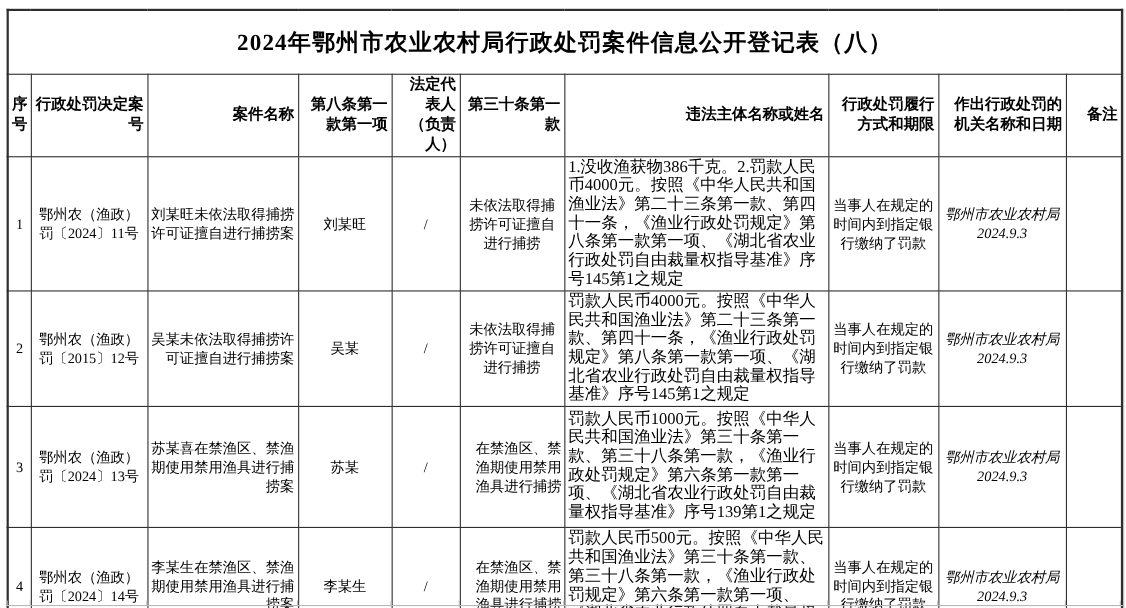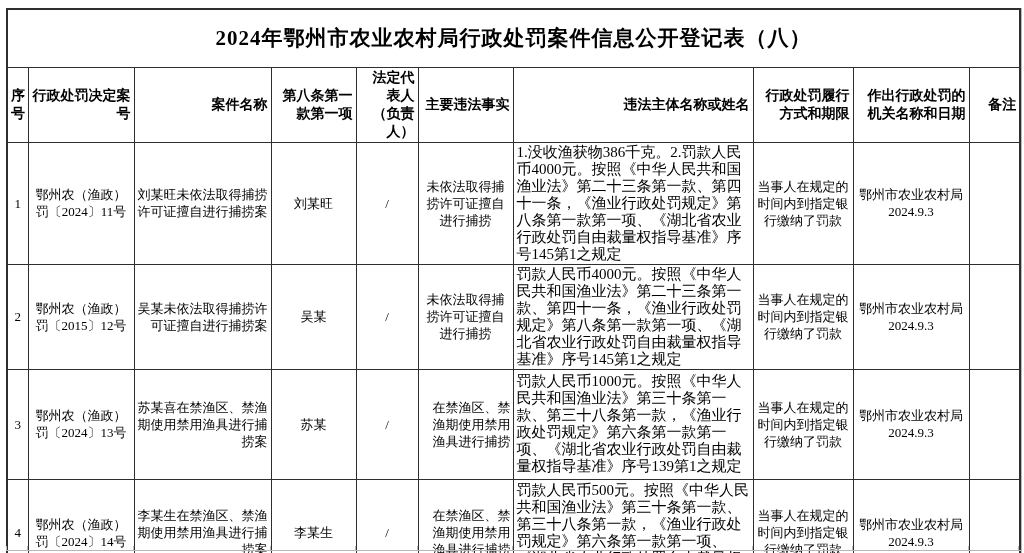--- a/index.html
+++ b/index.html
@@ -56,21 +56,21 @@
     padding: 1px 2px;
   }
   td.left { text-align: right; }
   td.c-casename { padding: 1px 3px; }
   td.c-penalty {
     text-align: left;
     font-size: 15px;
     line-height: 17px;
     padding: 1px 3px;
   }
-  .block { display: block; }
+  .block { display: block; font-style: italic; }
 
   
   .grid-right {
     position: absolute; left: 1021px; top: 8px;
     width: 1px; height: 545px; background: #b8b8b8;
   }
   .grid-bottom {
     position: absolute; left: 6px; top: 550px;
     width: 1016px; height: 1px; background: #b8b8b8;
   }
@@ -101,21 +101,21 @@
         <tr class="h-title">
       <td class="title-cell" colspan="10">2024年鄂州市农业农村局行政处罚案件信息公开登记表（八）</td>
     </tr>
 
     <tr class="h-head">
       <th>序号</th>
       <th>行政处罚决定案号</th>
       <th>案件名称</th>
       <th>第八条第一款第一项</th>
       <th>法定代表人（负责人）</th>
-      <th>主要违法事实</th>
+      <th>第三十条第一款</th>
       <th>违法主体名称或姓名</th>
       <th>行政处罚履行方式和期限</th>
       <th>作出行政处罚的机关名称和日期</th>
       <th>备注</th>
     </tr>
 
     <tr class="h-r0">
       <td>1</td>
       <td>鄂州农（渔政）罚〔2024〕11号</td>
       <td class="left c-casename">刘某旺未依法取得捕捞许可证擅自进行捕捞案</td>

